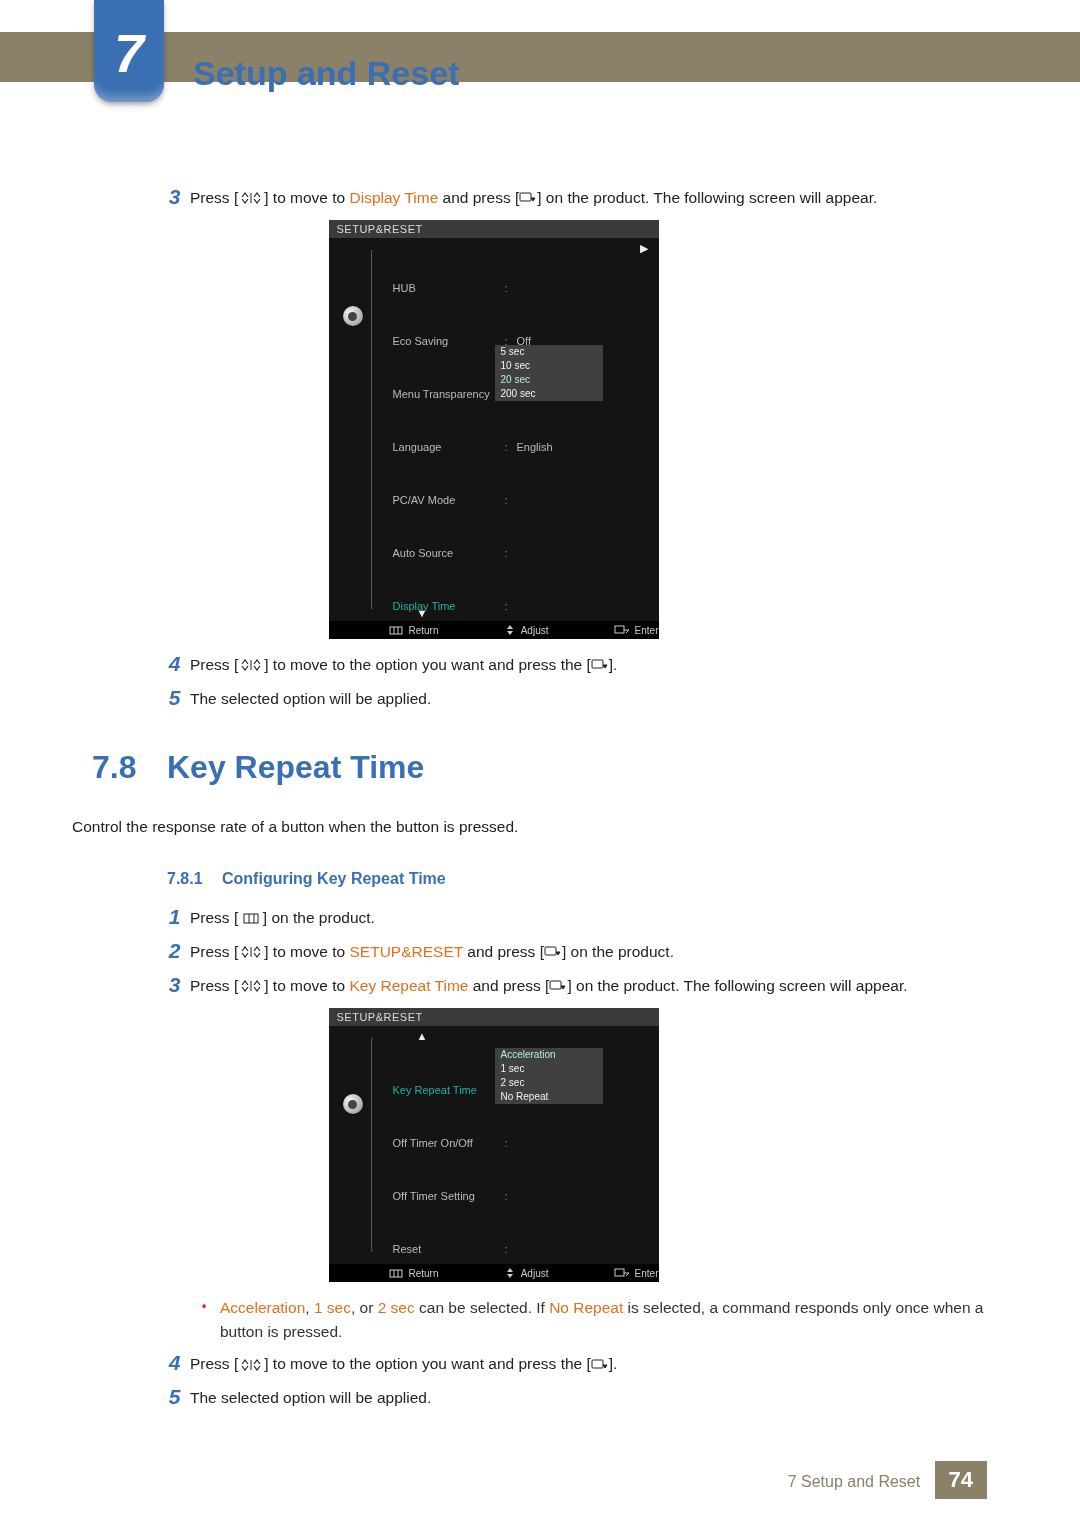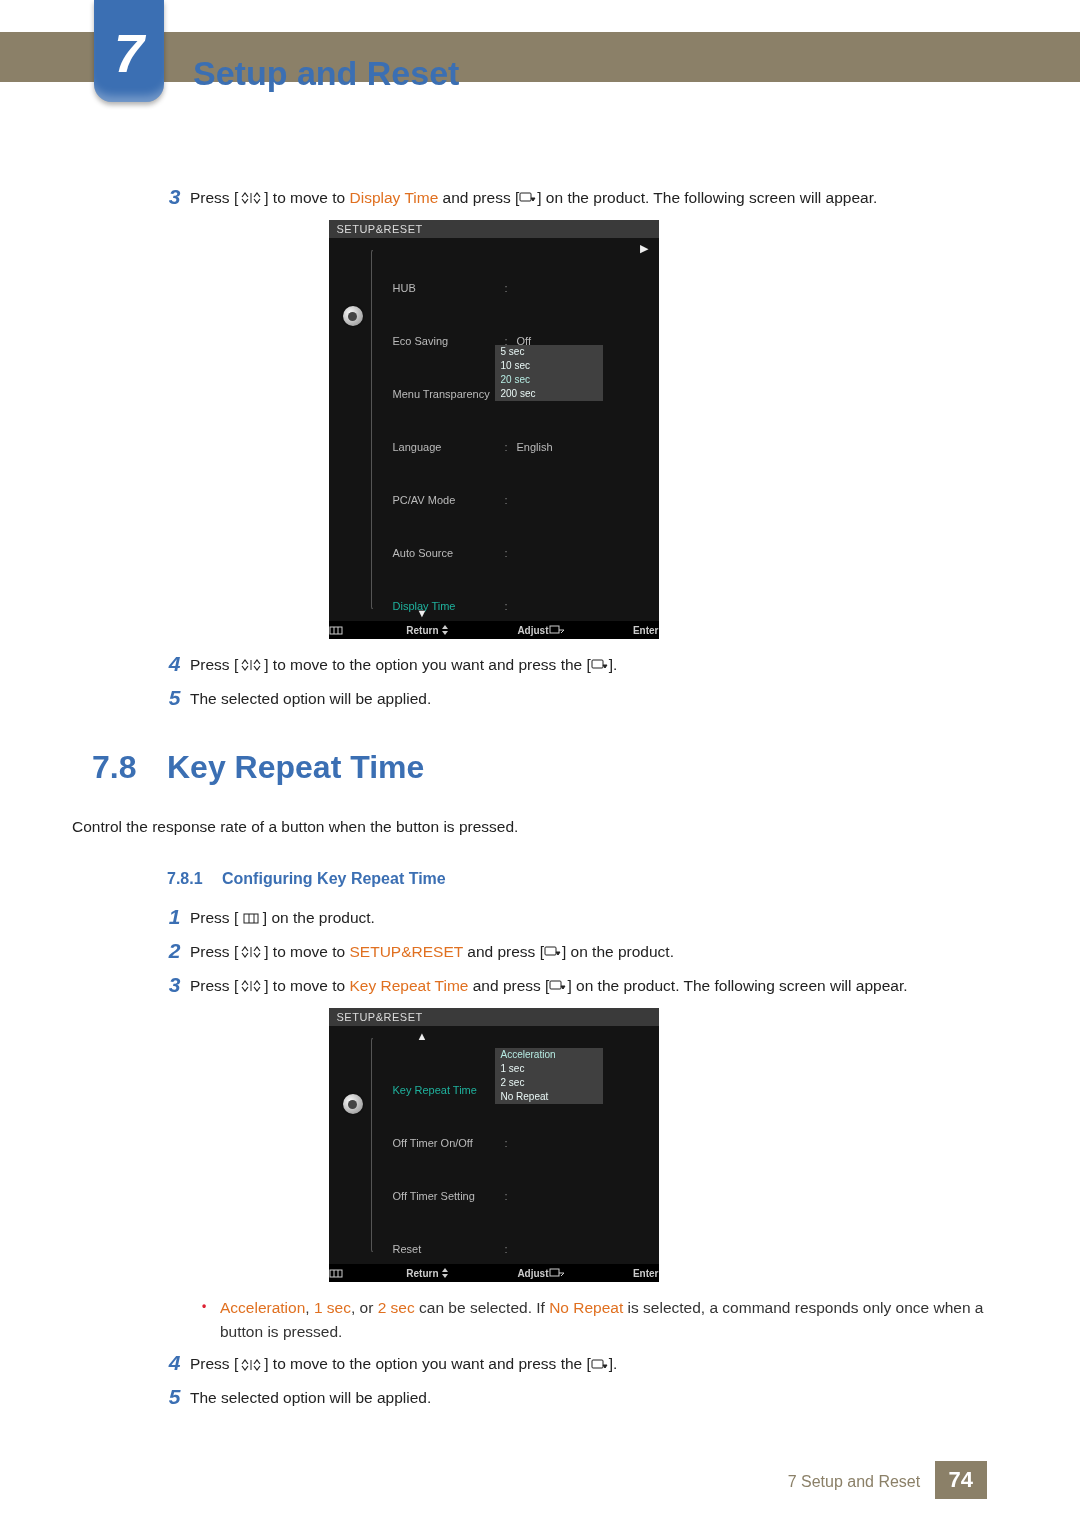--- a/index.html
+++ b/index.html
@@ -39,21 +39,21 @@
 .osd-line .lbl { flex:0 0 112px; }
 .osd-line .sep { flex:0 0 12px; color:#888; }
 .osd-line .val { flex:1; color:#bbb; }
 .osd-line.sel .lbl { color:#1fb19d; }
 .osd-dd { position:absolute; left:166px; width:108px; background:#1fb19d; }
 .osd-dd.dd1 { top:100px; height:56px;margin-top:7px; }
 .osd-dd.dd2 { top:22px; height:56px; }
 .osd-dd .opt { height:14px; line-height:14px; padding:0 6px; color:#e9f7f5; font-size:10px; background:#404040; }
 .osd-dd .opt.asel { background:#404040; color:#b6ebe2; }
 .osd-footer { display:flex; background:#000; color:#ccc; font-size:10px; padding:3px 0; }
-.osd-footer .cell { flex:1; display:flex; align-items:center; justify-content:space-between; gap:5px;font-weight:bold; }
+.osd-footer .cell { flex:1; display:flex; align-items:center; justify-content:flex-end; gap:5px; }
 .osd-footer svg { display:block; }
 
 .bullet-row { display:flex; padding-left:202px; margin:6px 0 8px 0; }
 .bullet-row .dot { flex:0 0 18px; color:#d23; font-weight:bold; font-size:12px; line-height:1.8; }
 .bullet-row .btxt { flex:1; line-height:1.55; }
 
 .footer { position:absolute; left:0; bottom:28px; width:100%; text-align:right; padding-right:93px; }
 .footer .lbl { color:#8b8068; font-size:16px; margin-right:10px; }
 .footer .pg { display:inline-block; background:#8b8068; color:#fff; font-size:22px; font-weight:bold; padding:6px 14px; }
 </style>

